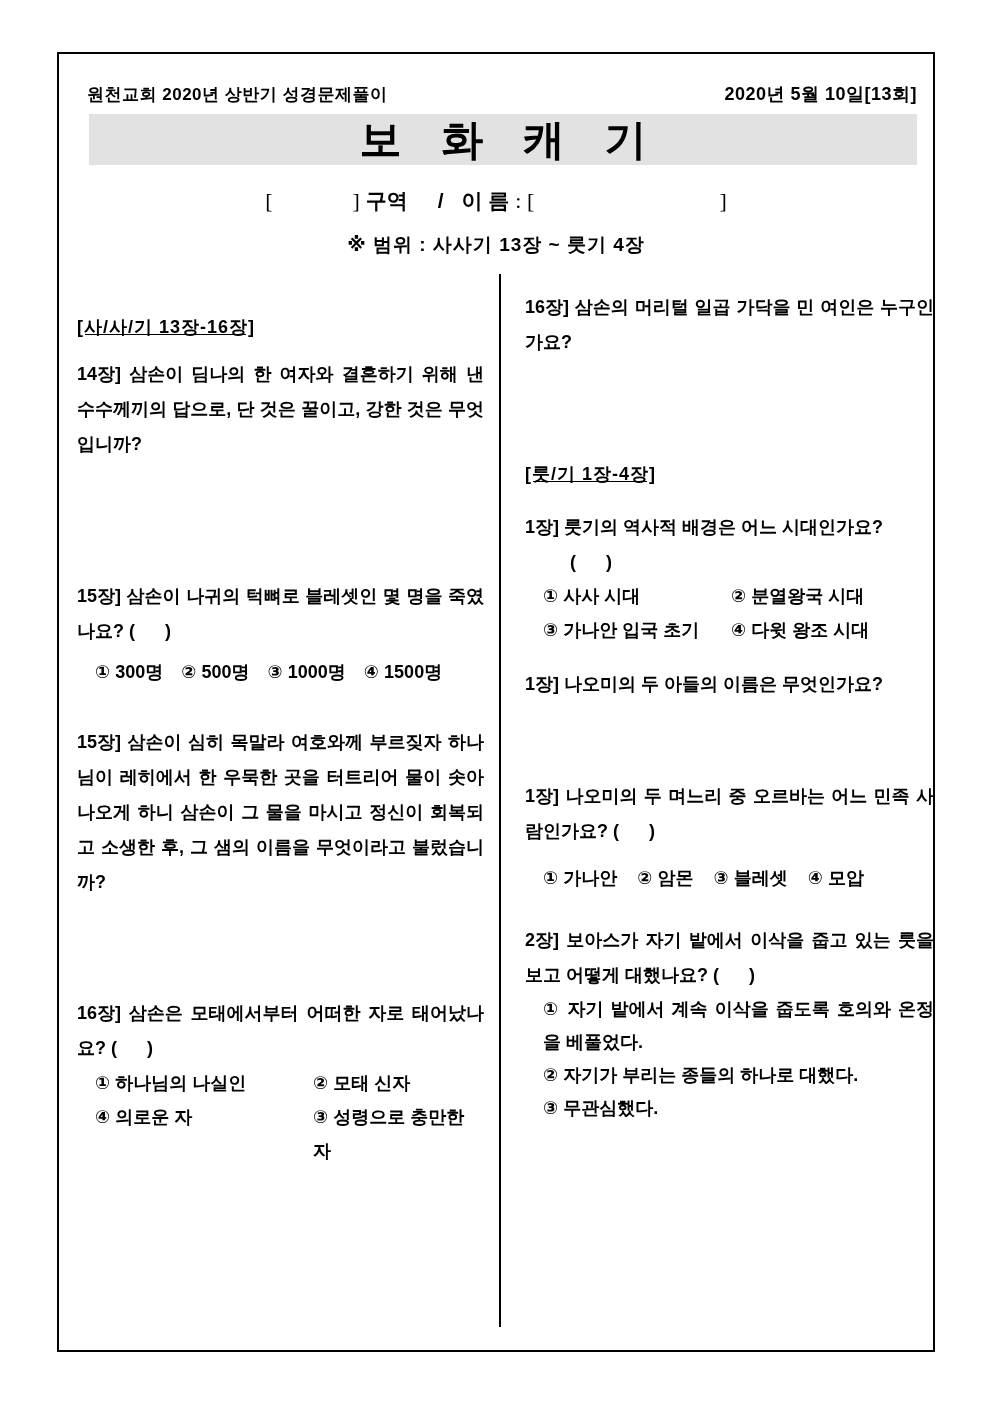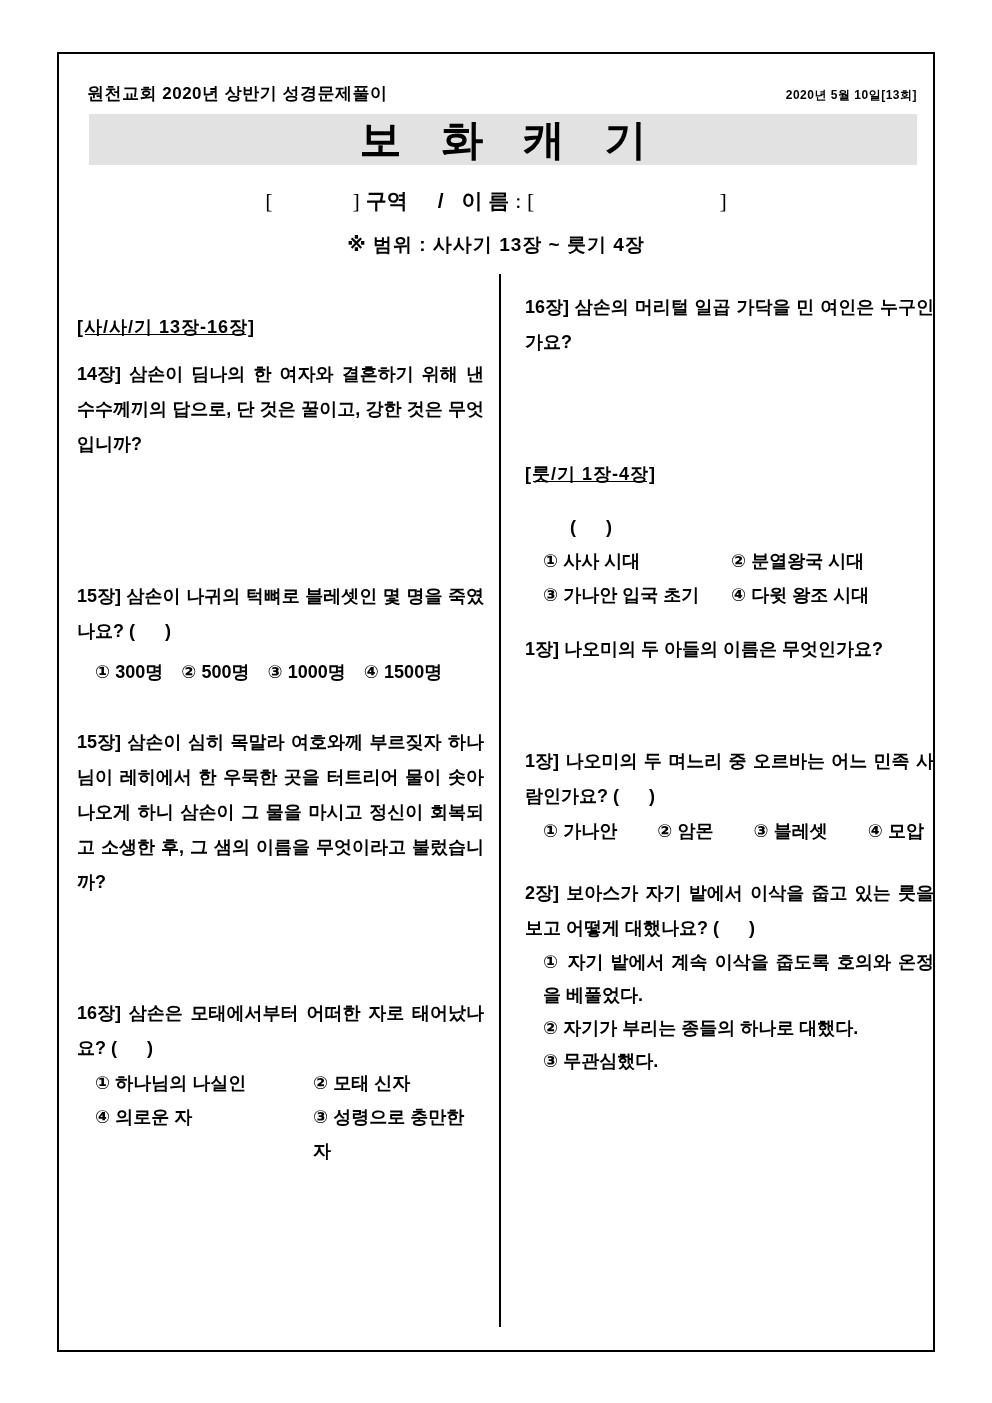--- a/index.html
+++ b/index.html
@@ -10,21 +10,21 @@
   }
   .page{
     position:absolute;left:57px;top:52px;width:878px;height:1300px;
     border:2px solid #000;box-sizing:border-box;background:#fff;
   }
   .header-row{
     position:absolute;left:28px;right:16px;top:28px;
     display:flex;justify-content:space-between;align-items:baseline;
   }
   .header-left{font-size:17px;letter-spacing:0.5px;}
-  .header-right{font-size:12px;letter-spacing:0.5px;}
+  .header-right{font-size:18px;letter-spacing:0.5px;}
   .title-box{
     position:absolute;left:30px;top:60px;width:828px;height:51px;
     background:#e2e2e2;display:flex;align-items:center;justify-content:center;
   }
   .title-text{font-size:42px;letter-spacing:14px;padding-left:14px;}
   .info-line{
     position:absolute;left:0;top:133px;width:100%;
     text-align:center;font-size:21px;white-space:nowrap;
   }
   .info-line .bracket{font-weight:normal;font-family:"Liberation Serif","DejaVu Serif",serif;font-size:22px;}
@@ -41,21 +41,21 @@
   }
   .col{position:absolute;font-size:18px;line-height:35px;}
   .col-left{left:18px;top:256px;width:407px;}
   .col-right{left:466px;top:236px;width:409px;}
   .section-heading{
     font-size:18px;text-decoration:underline;letter-spacing:1px;margin:0;
   }
   .q{margin:0;}
   .q-text{margin:0;text-align:justify;}
   .opts-row{display:flex;gap:18px;padding-left:18px;line-height:46px;text-align:center;}
-  .opts-row-wide{display:flex;gap:40px;padding-left:18px;line-height:34px;}
+  .opts-row-wide{display:flex;gap:20px;padding-left:18px;line-height:34px;margin-top:12px;}
   .opts-grid{display:grid;padding-left:18px;line-height:34px;}
   .grid-a{grid-template-columns:218px auto;}
   .grid-b{grid-template-columns:188px auto;}
   .paren-line{padding-left:45px;line-height:34px;}
   .opt-block{margin:0;padding-left:18px;text-align:justify;line-height:33px;}
 </style>
 </head>
 <body>
 
 <div class="page">
@@ -114,20 +114,21 @@
   </div>
 
   <div class="col col-right">
     <div class="q" style="margin-bottom:97px;">
       <p class="q-text">16장] 삼손의 머리털 일곱 가닥을 민 여인은 누구인가요?</p>
     </div>
 
     <p class="section-heading" style="margin-bottom:18px;">[룻/기 1장-4장]</p>
 
     <div class="q" style="margin-bottom:20px;">
+      <p class="q-text">1장] 룻기의 역사적 배경은 어느 시대인가요?</p>
       <div class="paren-line">(&nbsp;&nbsp;&nbsp;&nbsp;&nbsp;&nbsp;)</div>
       <div class="opts-grid grid-b">
         <span>① 사사 시대</span>
         <span>② 분열왕국 시대</span>
         <span>③ 가나안 입국 초기</span>
         <span>④ 다윗 왕조 시대</span>
       </div>
     </div>
 
     <div class="q" style="margin-bottom:77px;">

